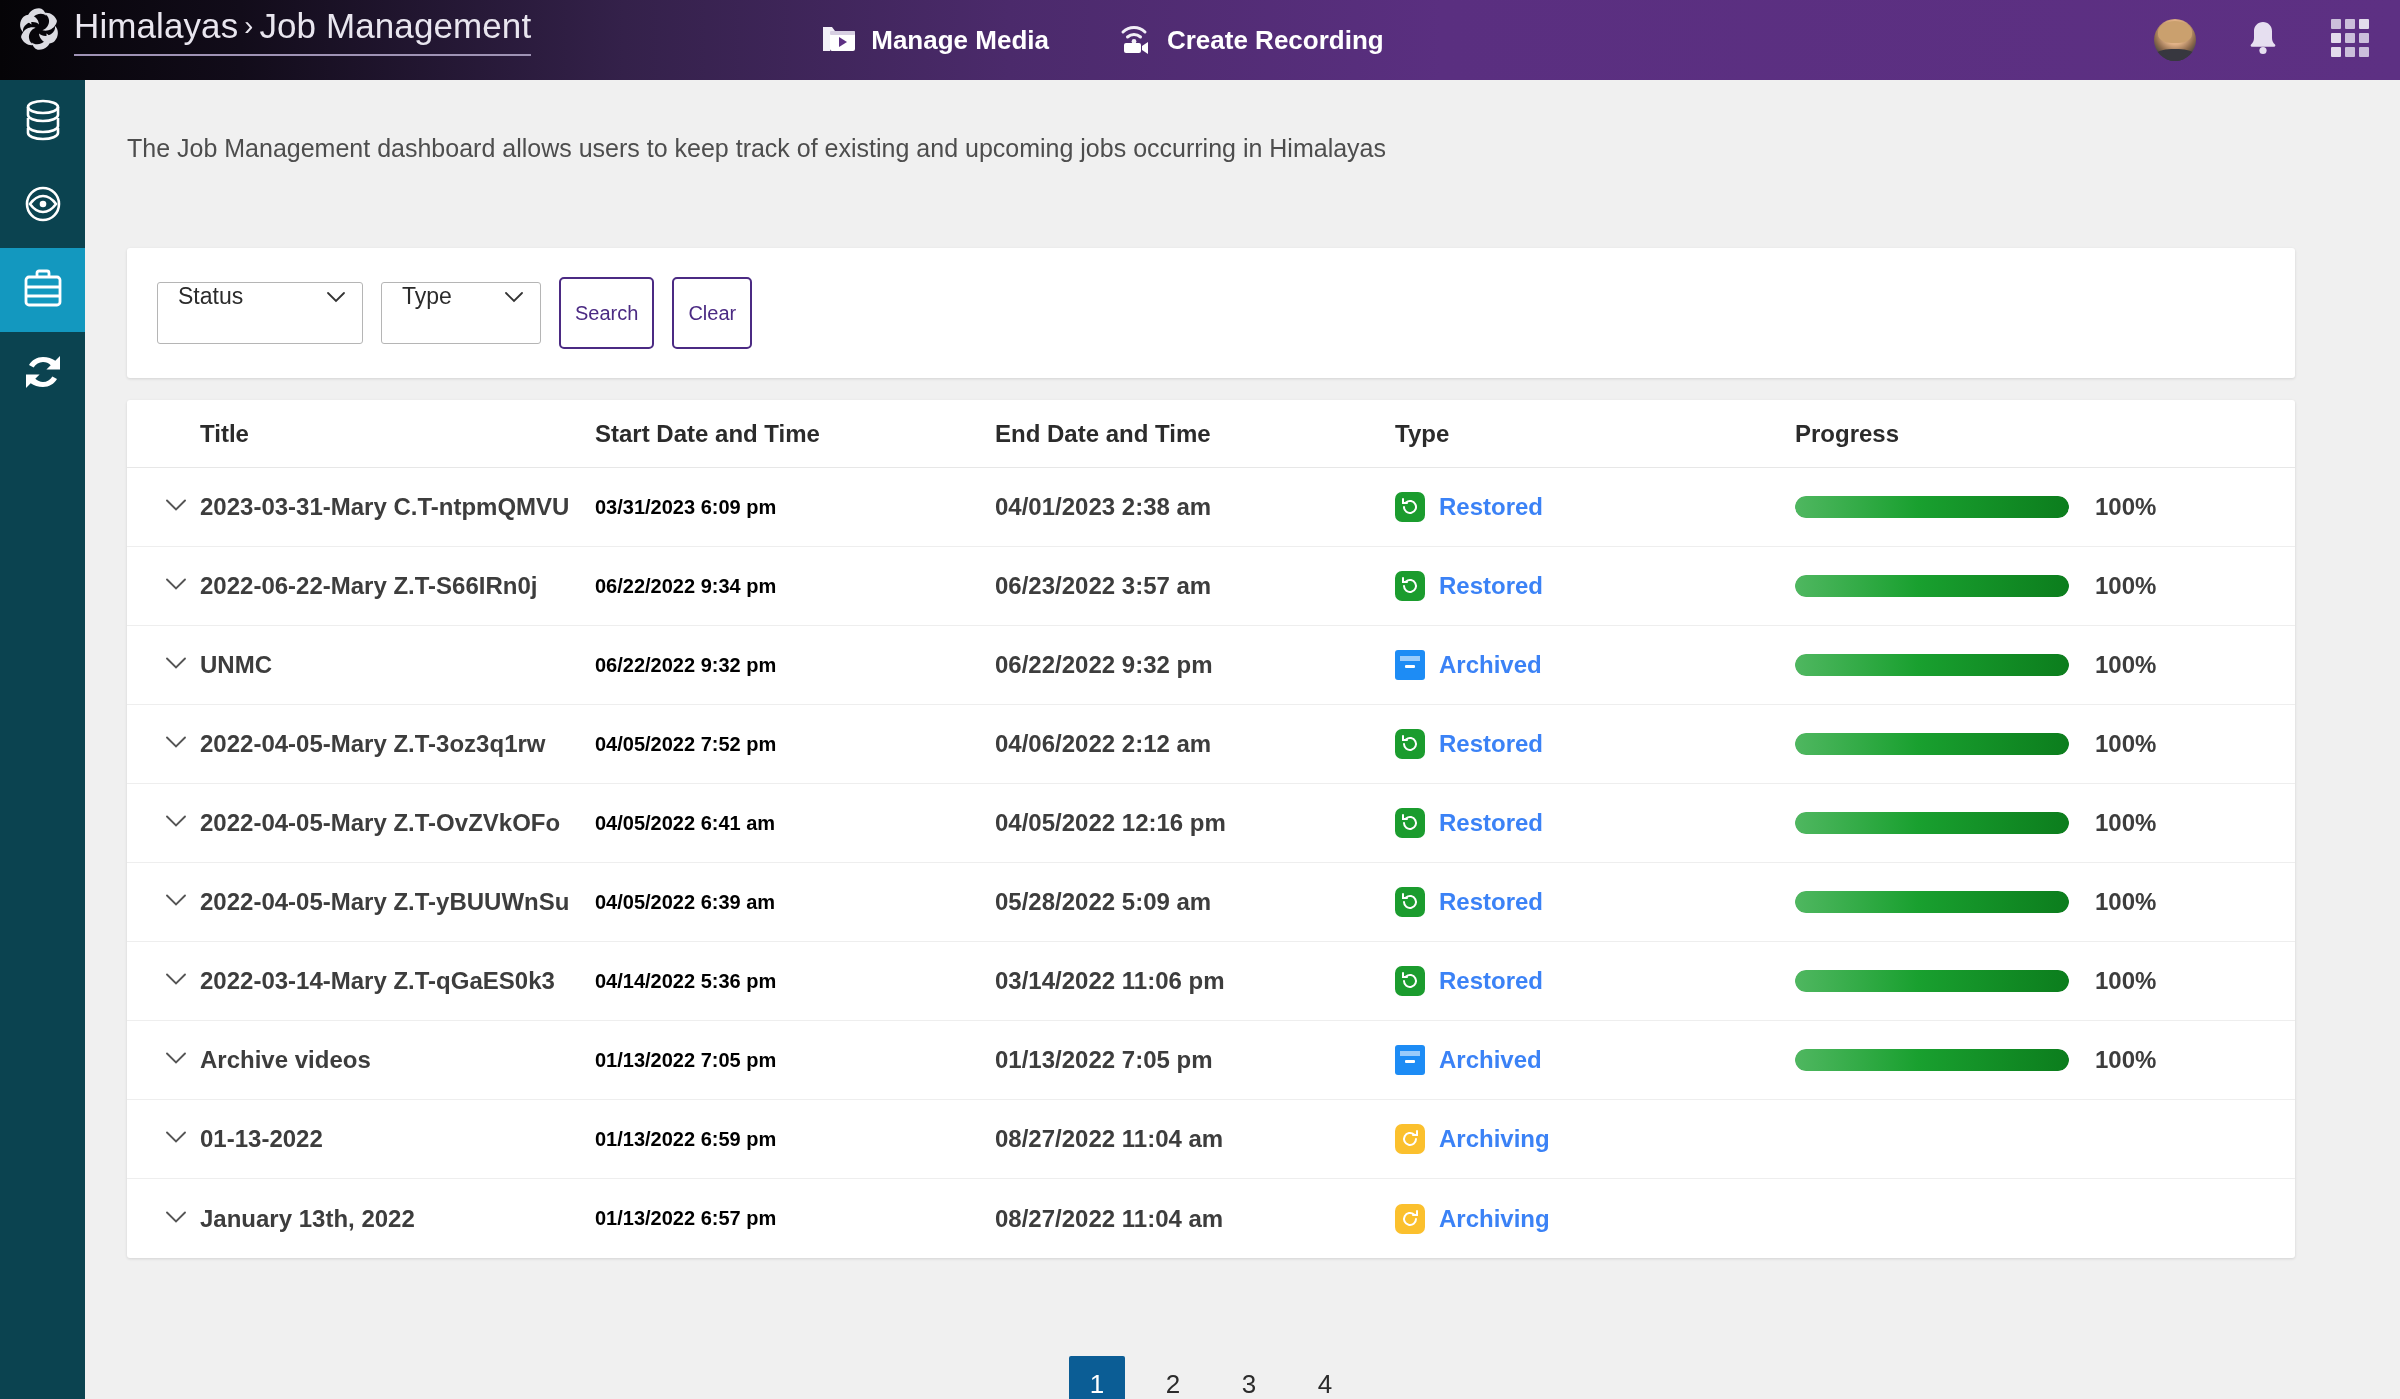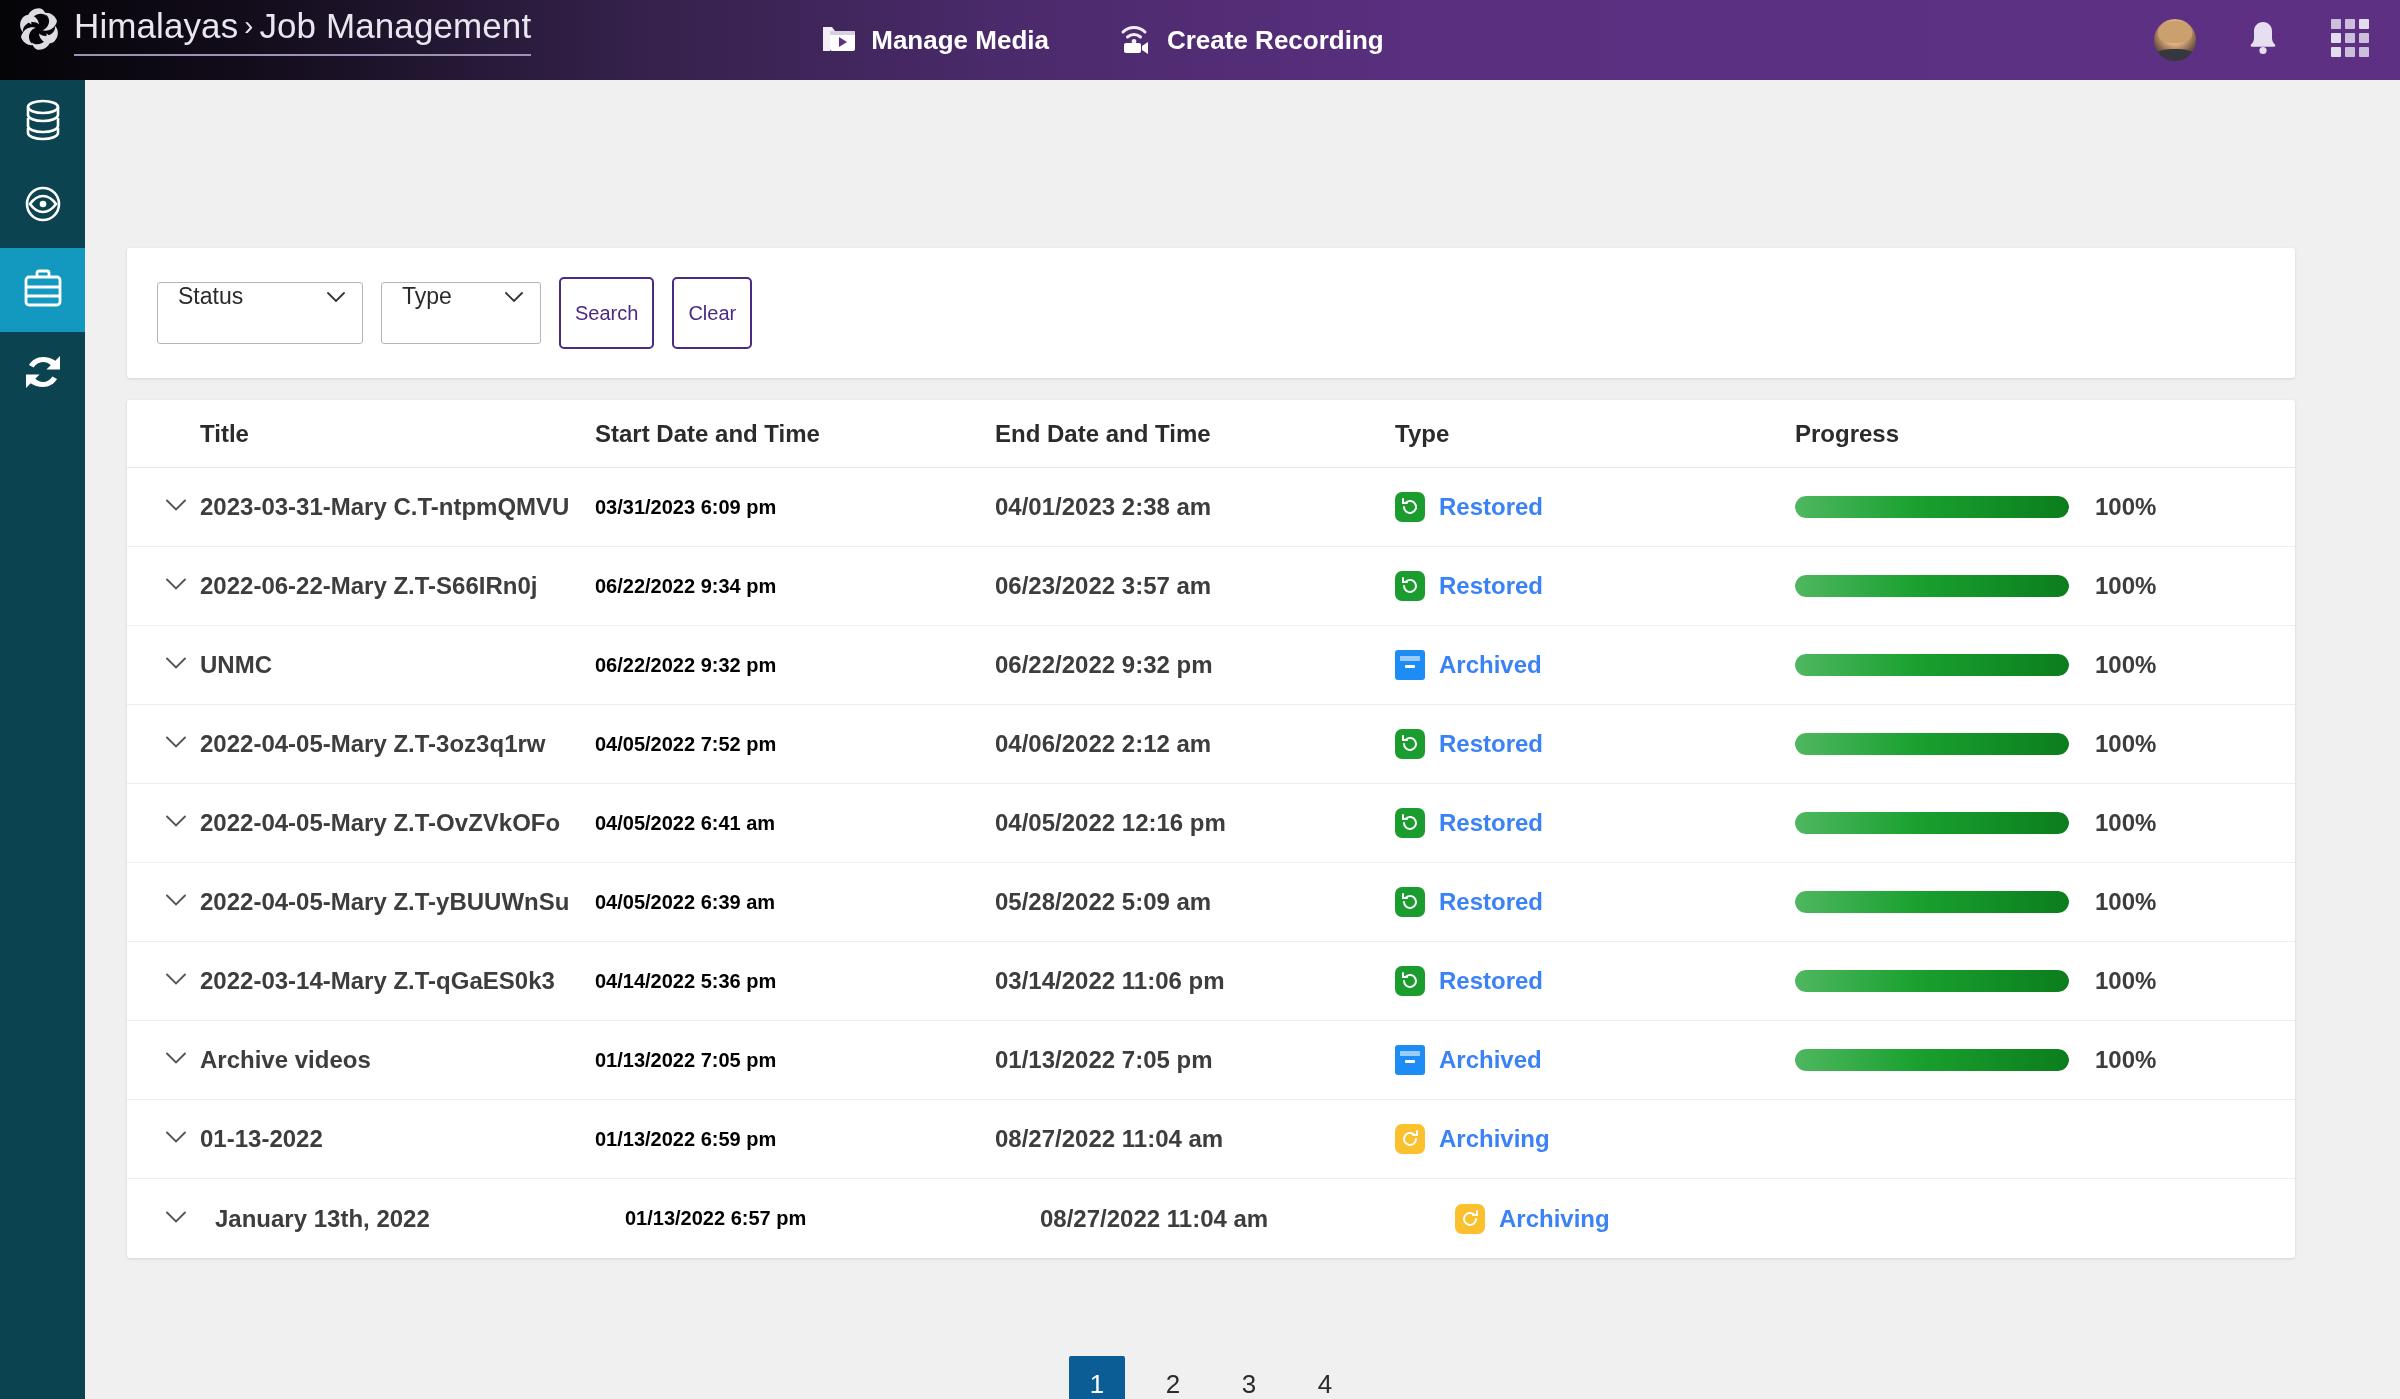--- a/index.html
+++ b/index.html
@@ -96,21 +96,21 @@
 
   .table-card {
     position: absolute; left: 42px; top: 320px; width: 2168px;
     background: #fff; border-radius: 3px; box-shadow: 0 1px 3px rgba(0,0,0,.12); font-weight: bold;
   }
   .trow {
     display: flex; align-items: center; height: 79px;
     border-bottom: 1px solid #eeeeee; padding-left: 25px;
   }
   .trow.header { height: 68px; border-bottom: 1px solid #e7e7e7; }
-  .trow:last-child { border-bottom: none; gap: 15px; }
+  .trow:last-child { border-bottom: none; }
   .c-chev { width: 48px; flex: 0 0 48px; display: flex; align-items: center; justify-content: center; cursor: pointer; }
   .c-title { flex: 0 0 395px; font-size: 24px; color: #3d3d3d; }
   .c-start { flex: 0 0 400px; font-size: 20px; color: #000000; }
   .c-end   { flex: 0 0 400px; font-size: 24px; color: #3d3d3d; }
   .c-type  { flex: 0 0 400px; font-size: 24px; color: #3b82f6; display: flex; align-items: center; gap: 14px; }
   .c-prog  { flex: 0 0 300px; display: flex; align-items: center; }
   .c-pct   { flex: 0 0 140px; font-size: 24px; color: #3d3d3d; text-align: left; }
   .trow.header .c-title, .trow.header .c-start, .trow.header .c-end,
   .trow.header .c-type, .trow.header .c-prog { font-size: 24px; color: #2b2b2b; }
   .trow.header .c-title { margin-left: 0; }
@@ -244,20 +244,21 @@
           <path d="M22 5c-6 0-11.2 3.2-14 8l4.6 2.6C14.7 12.2 18.1 10 22 10c3 0 5.7 1.2 7.7 3.2l-4.3 4.3H39V4l-4.7 4.7C31.2 6.4 26.8 5 22 5z"></path>
           <path d="M22 35c6 0 11.2-3.2 14-8l-4.6-2.6C29.3 27.8 25.9 30 22 30c-3 0-5.7-1.2-7.7-3.2l4.3-4.3H5V36l4.7-4.7C12.8 33.6 17.2 35 22 35z"></path>
         </g>
       </svg>
     </span>
   </div>
 </div>
 
 <div class="content">
 
+  <div class="page-desc">The Job Management dashboard allows users to keep track of existing and upcoming jobs occurring in Himalayas</div>
 
   <div class="filter-card">
 
     <div class="sel sel-status">
       <span>Status</span>
       <span>
         <svg width="20" height="13" viewBox="0 0 20 13" fill="none" stroke="#333" stroke-width="1.8" stroke-linecap="round">
             <path d="M2 2l8 8 8-8"></path>
           </svg>
       </span>

